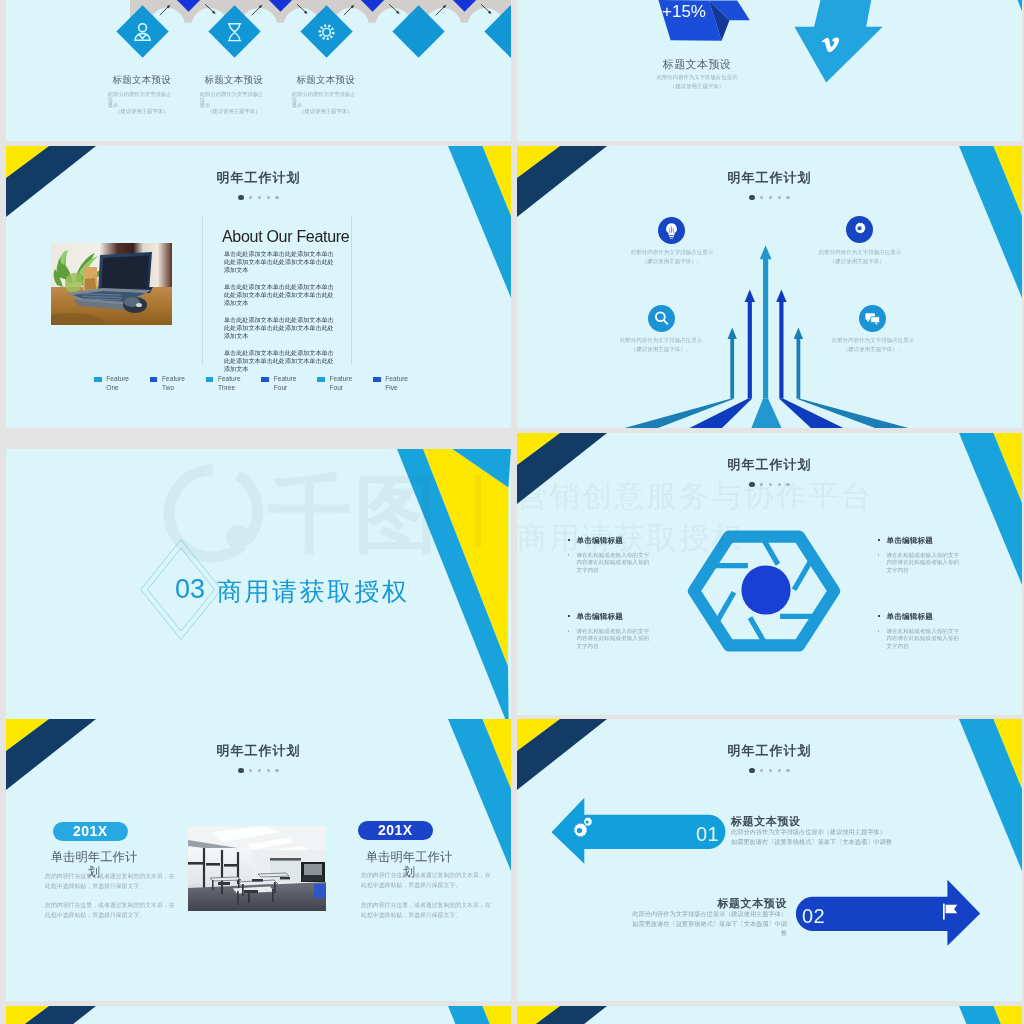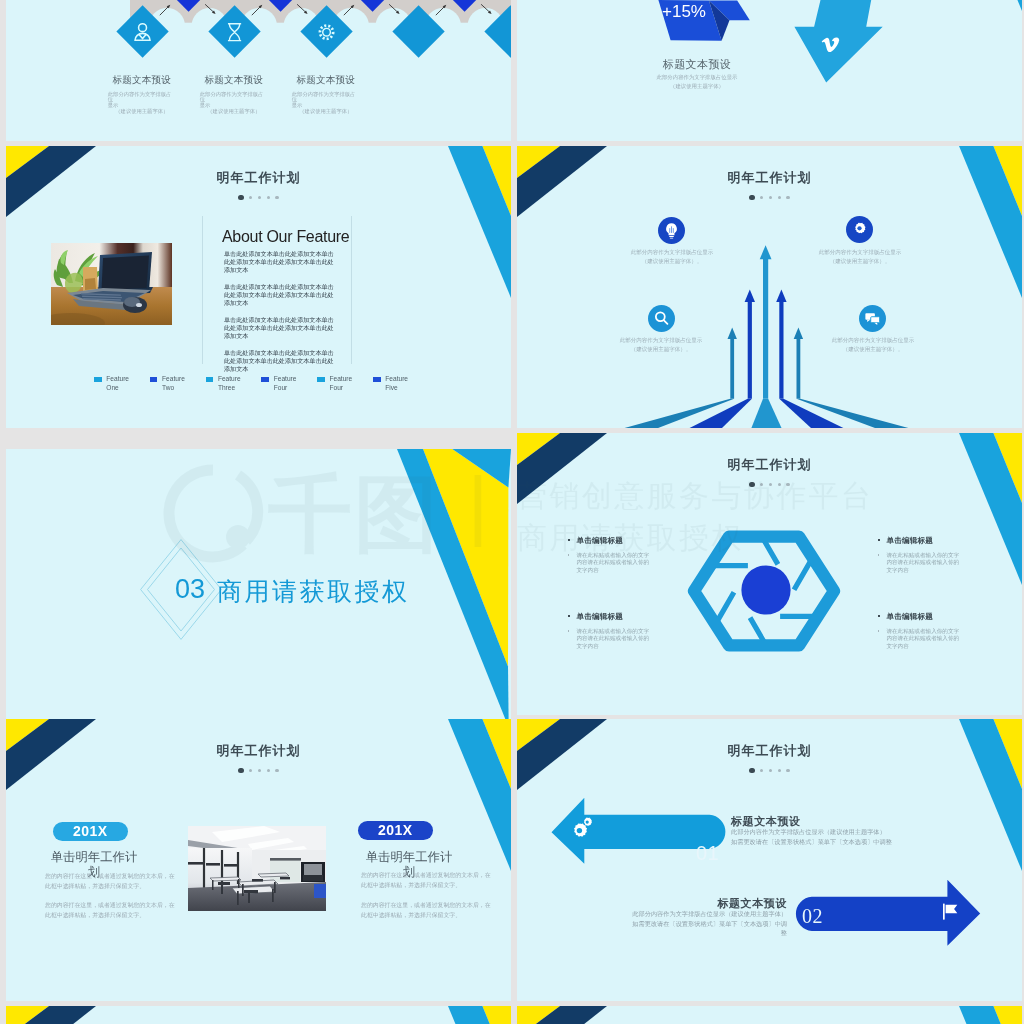--- a/index.html
+++ b/index.html
@@ -72,22 +72,22 @@
   .s7hB{left:356px;top:131px;text-align:center;}
   .s7p{position:absolute;width:130px;font-size:5.9px;line-height:9.7px;color:#9aa9b2;}
   .s7pA1{left:39px;top:153px;}
   .s7pA2{left:39px;top:182px;}
   .s7pB1{left:355px;top:152px;}
   .s7pB2{left:355px;top:182px;}
   .s7photo{position:absolute;left:182px;top:107px;}
 
   
   .s8num{position:absolute;color:#e8f6fb;font-size:20px;letter-spacing:0.5px;}
-  .s8numA{left:179px;top:104px;margin-top:19px;}
-  .s8numB{left:285px;top:186px;font-family:Liberation Serif, serif;}
+  .s8numA{left:179px;top:104px;}
+  .s8numB{left:285px;top:186px;}
   .s8h{position:absolute;font-size:11px;color:#3f4c55;font-weight:bold;letter-spacing:0.6px;}
   .s8hA{left:214px;top:95px;}
   .s8hB{left:144px;top:177px;text-align:right;width:126px;}
   .s8b{position:absolute;font-size:6.2px;color:#8fa0a9;}
   .s8bA1{left:214px;top:109px;}
   .s8bA2{left:214px;top:119px;}
   .s8bB1{left:110px;top:191px;text-align:right;width:160px;}
   .s8bB2{left:110px;top:201px;text-align:right;width:160px;}
 </style>
 </head>

